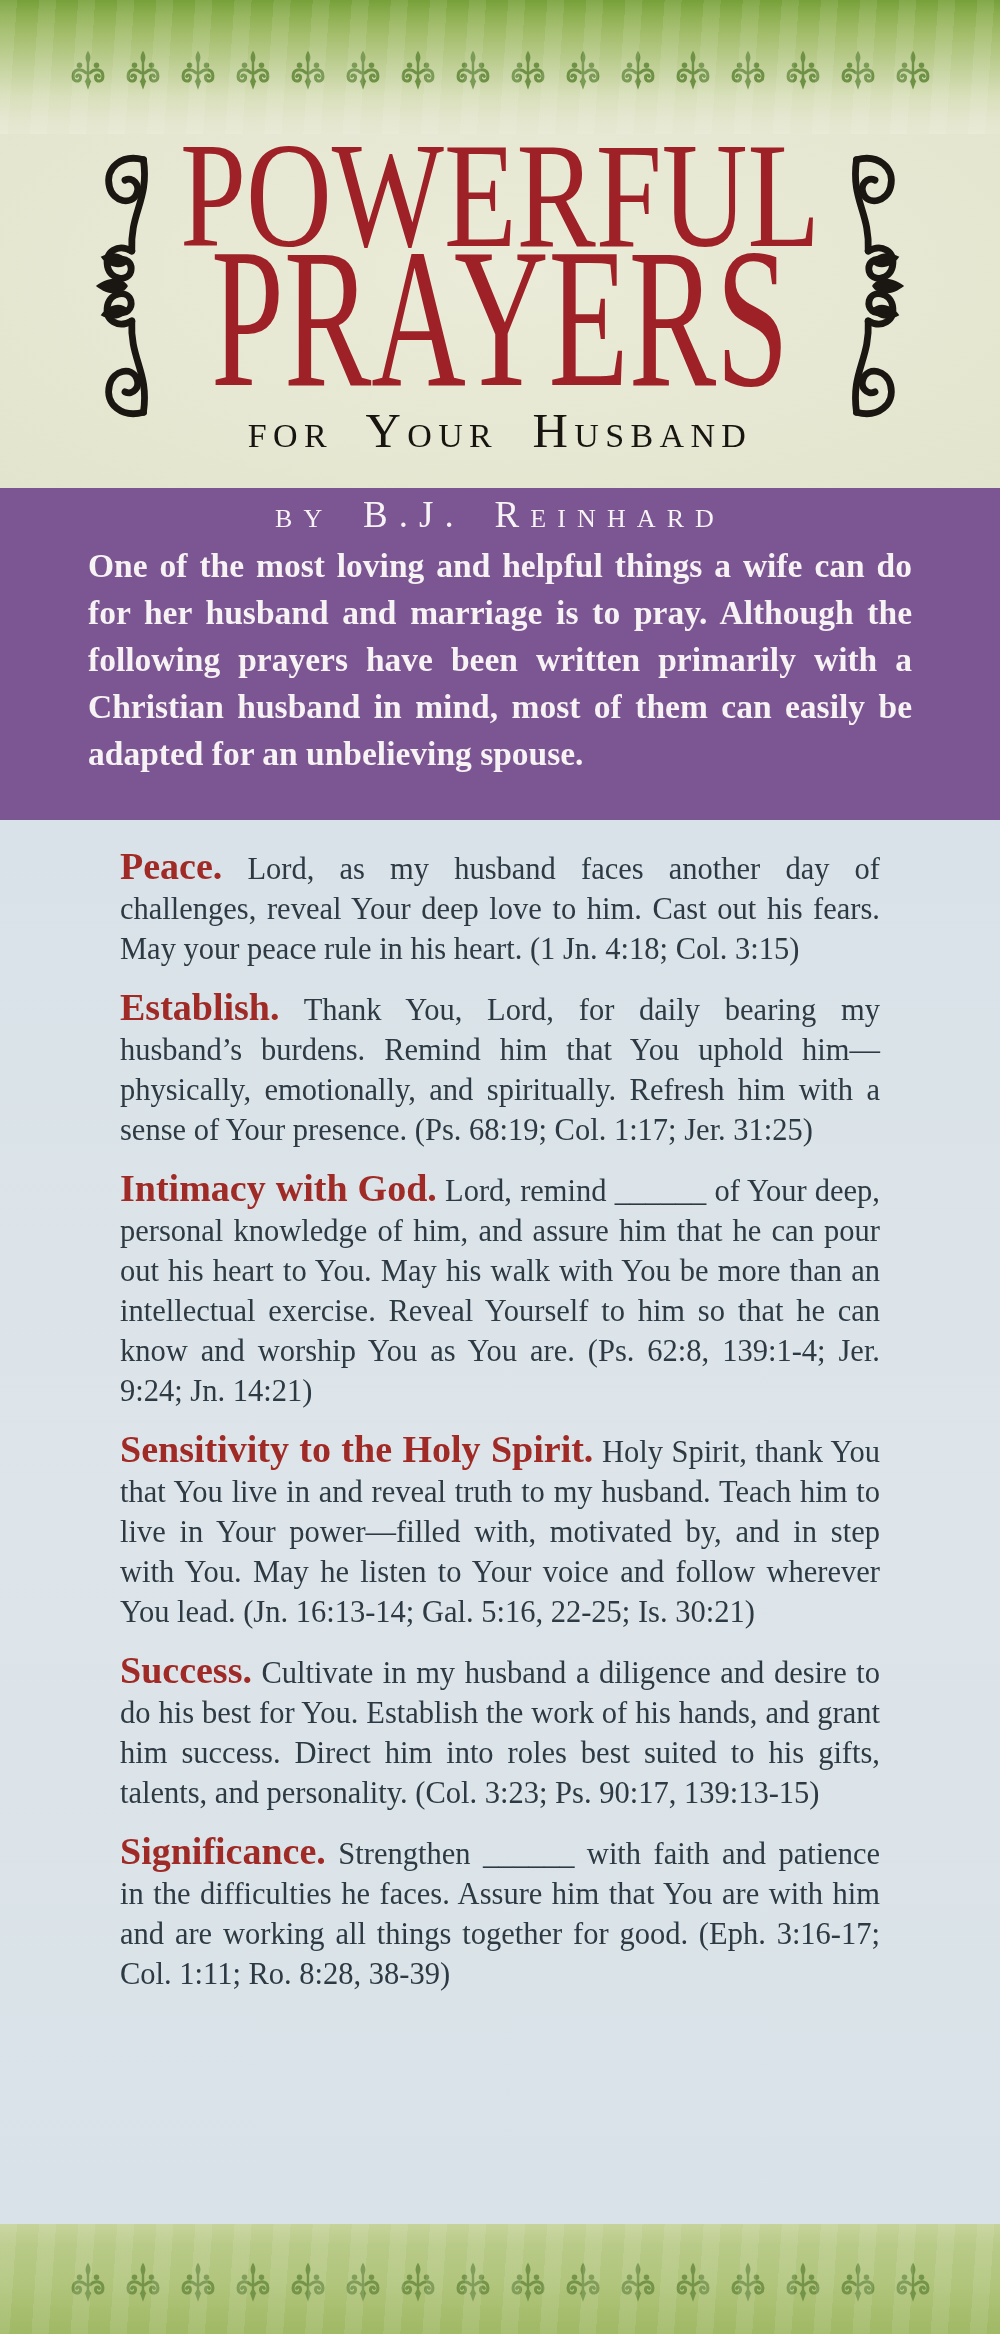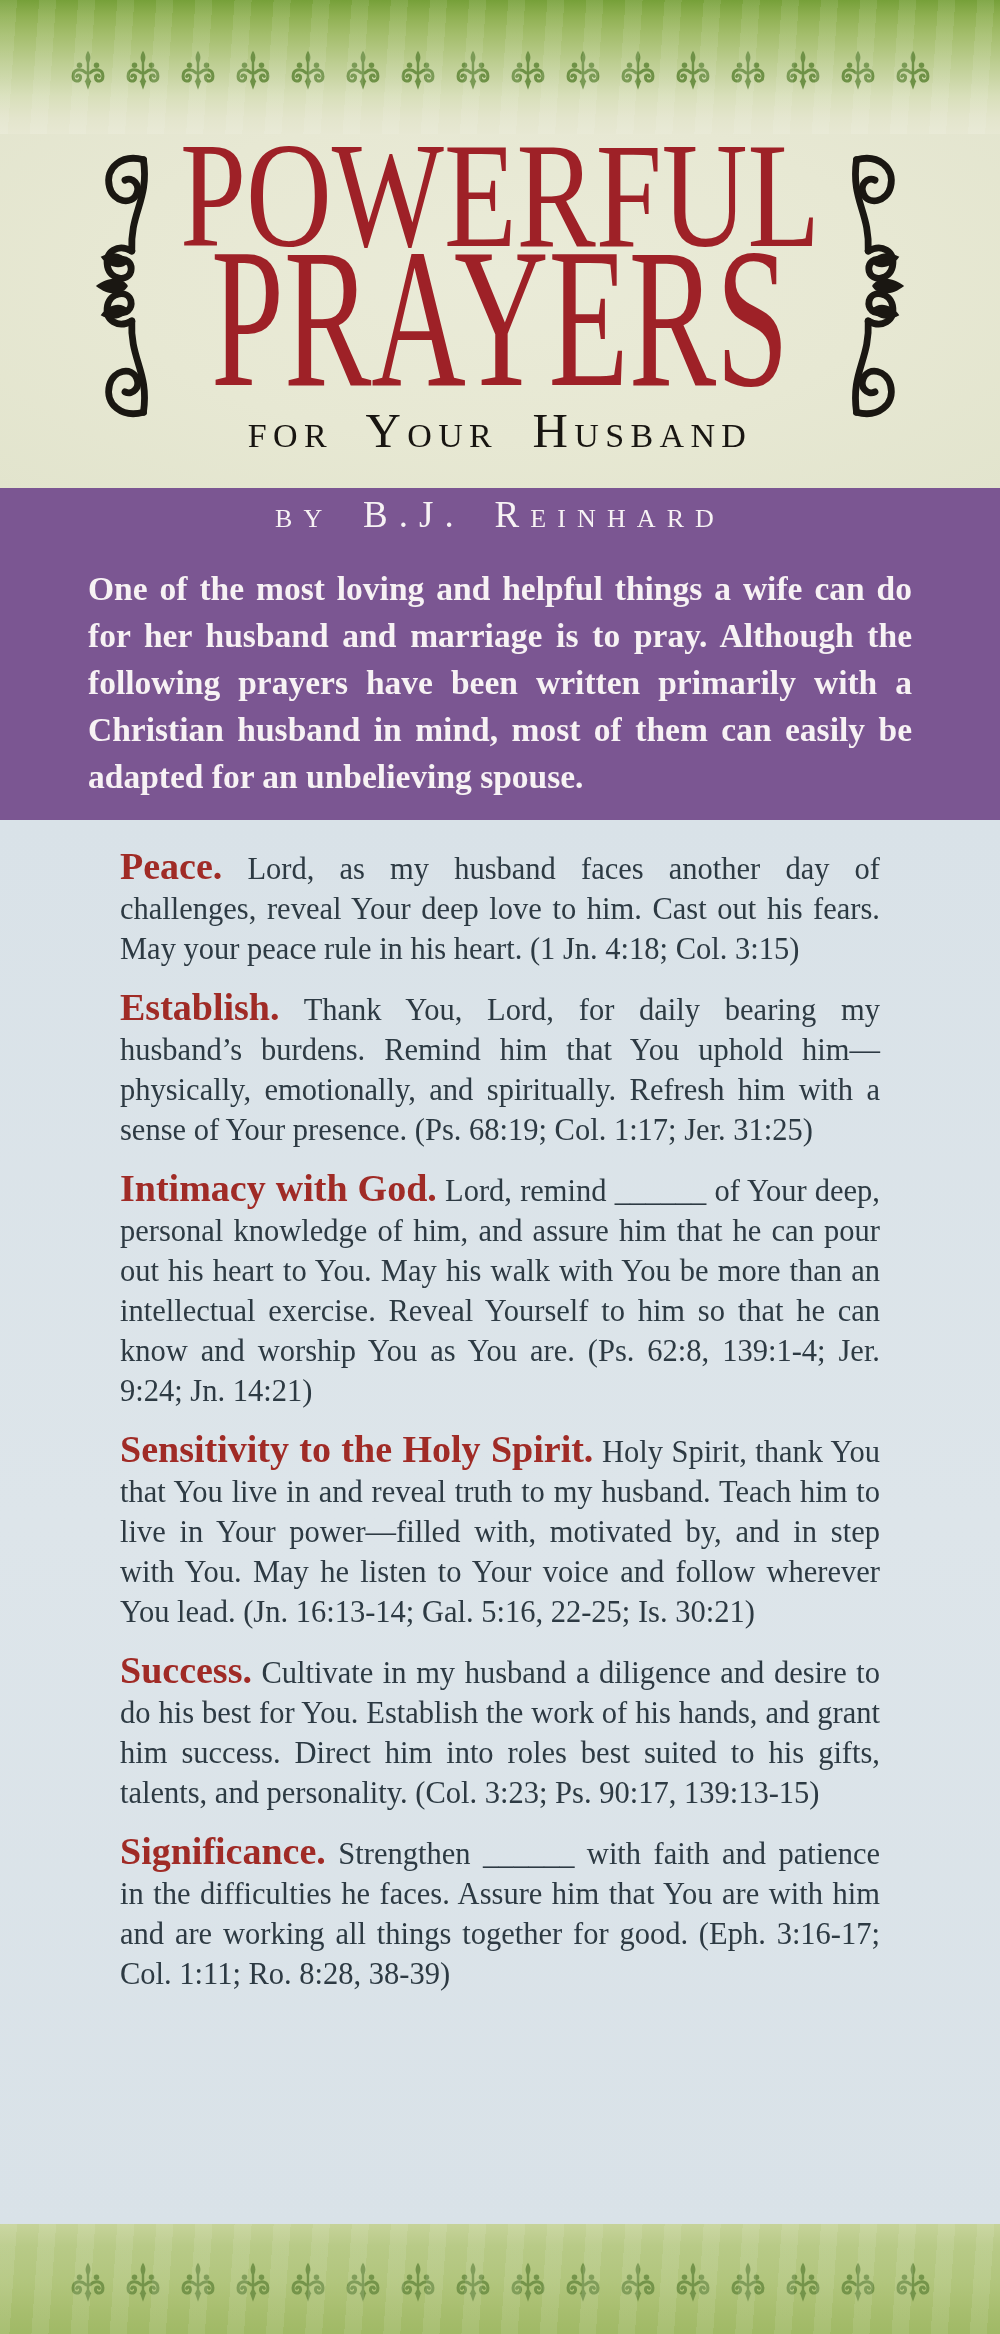--- a/index.html
+++ b/index.html
@@ -40,21 +40,21 @@
   
   .purple-section{
     height:332px;flex:0 0 auto;background:#7b5692;color:#f7f2f4;
     padding:0 88px;box-sizing:border-box;
   }
   .byline{
     margin-top:8px;text-align:center;font-variant:small-caps;
     font-size:37px;line-height:1;letter-spacing:.30em;word-spacing:.25em;
   }
   .intro{
-    margin-top:32px;font-size:33.5px;line-height:47px;font-weight:bold;
+    margin-top:9px;font-size:33.5px;line-height:47px;font-weight:bold;
     text-align:justify;text-justify:inter-word;
   }
   
   .prayers{
     flex:1 1 auto;background:linear-gradient(180deg,#d9e2e8 0%,#dde5ea 50%,#d9e2e8 100%);
     padding:26px 120px 0;box-sizing:border-box;overflow:hidden;color:#2d3a43;
   }
   .prayer{
     margin:0 0 18px 0;font-size:30.5px;line-height:40px;
     text-align:justify;text-justify:inter-word;

